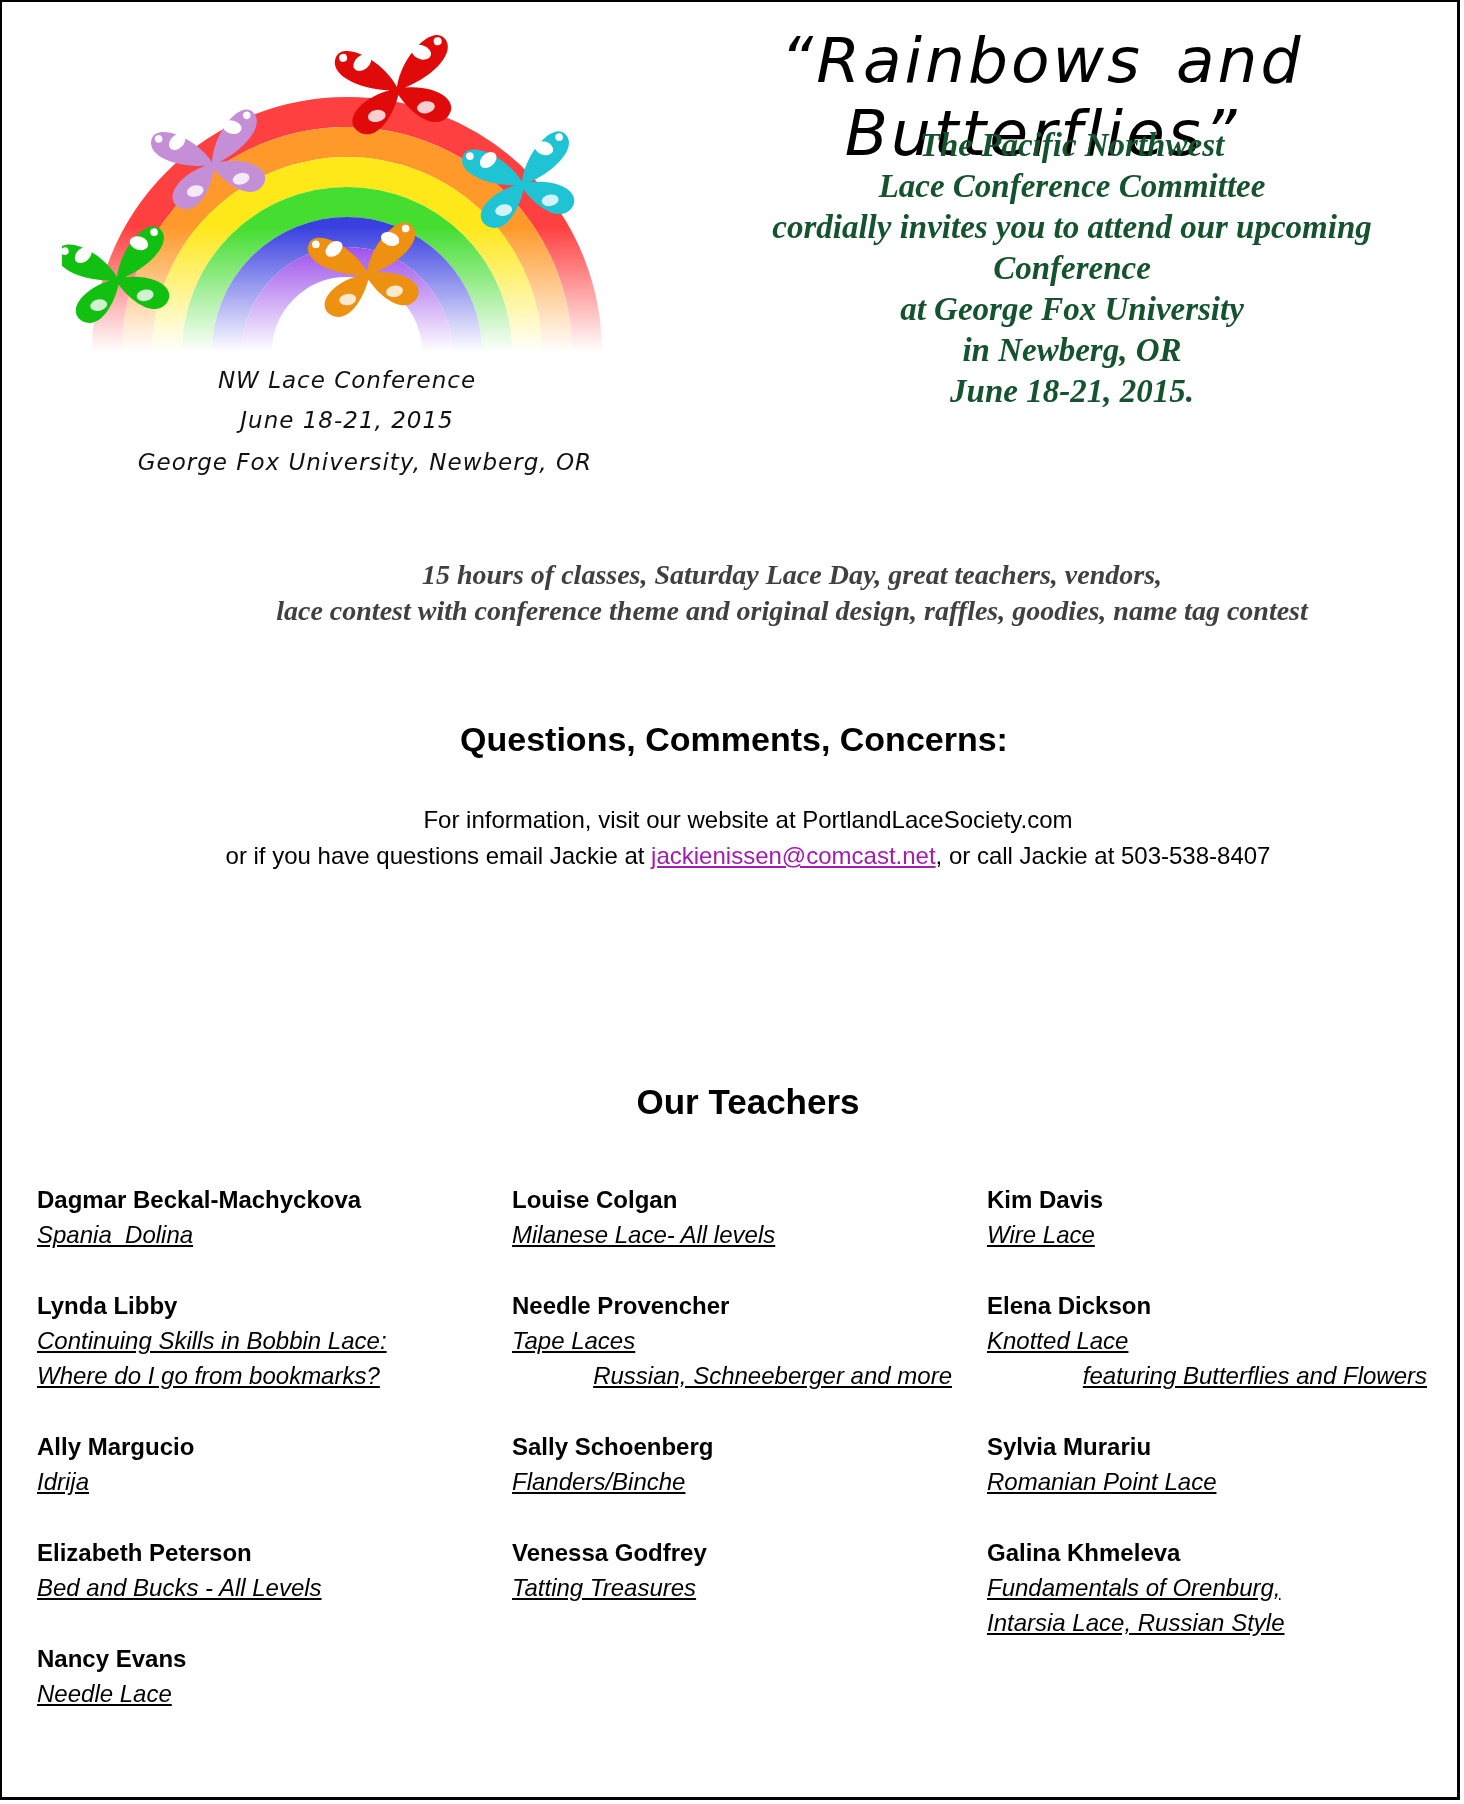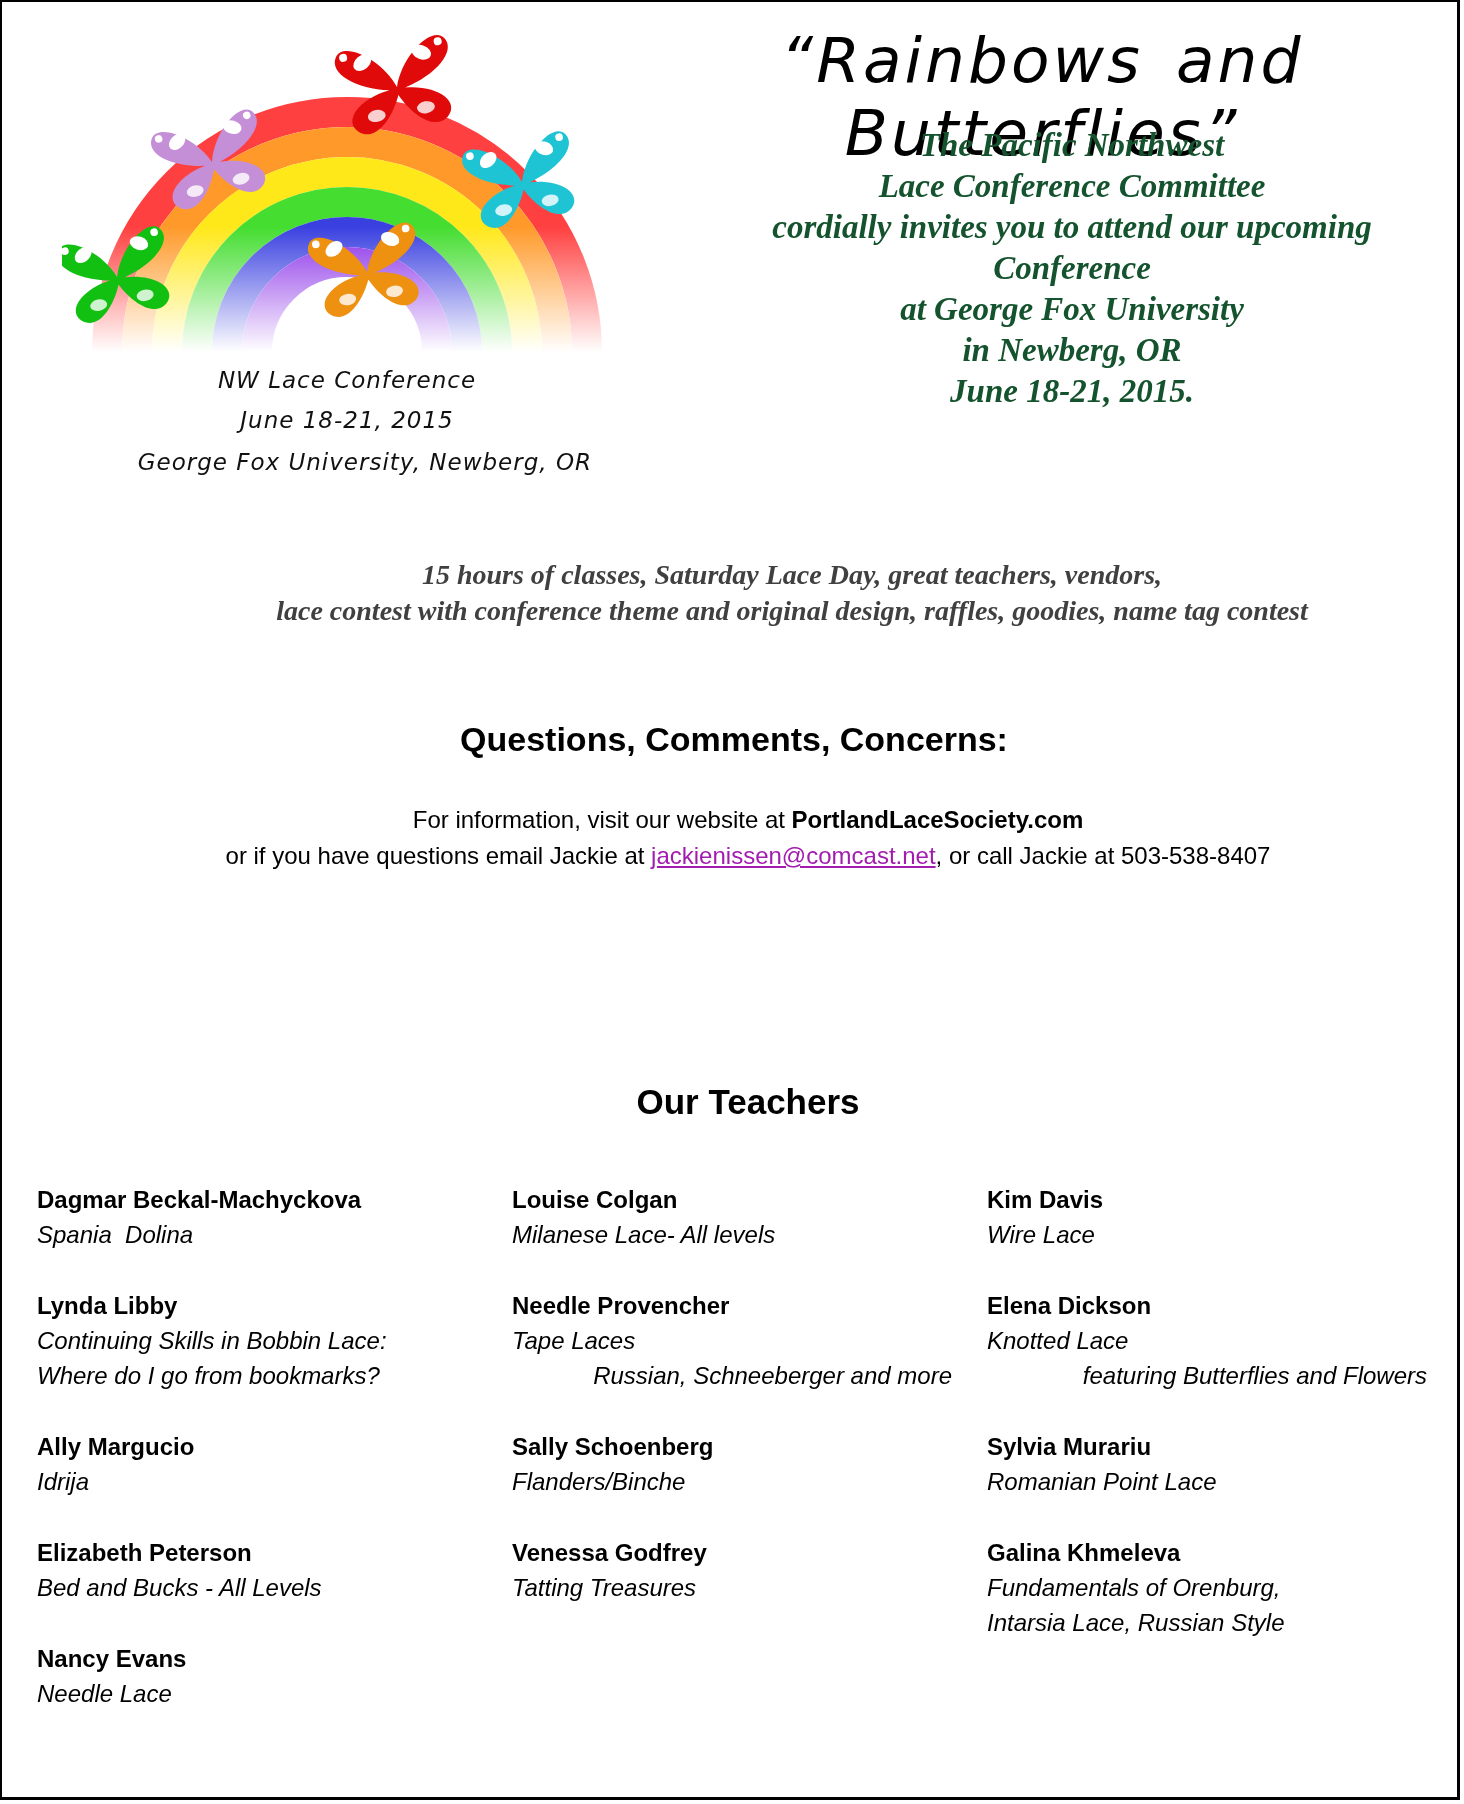--- a/index.html
+++ b/index.html
@@ -39,39 +39,39 @@
   .questions-heading {
     position: absolute; left: 0; top: 718px; width: 1464px; text-align: center;
     font-family: "Liberation Sans", sans-serif; font-weight: bold;
     font-size: 34px; color: #000;
   }
   .contact {
     position: absolute; left: 0; top: 800px; width: 1492px; text-align: center;
     font-family: "Liberation Sans", sans-serif; font-size: 24px; line-height: 36px; color: #000;
   }
   .contact div { white-space: nowrap; }
-  .contact .site { font-weight: bold; text-align: right; }
+  .contact .site { font-weight: normal; text-align: right; }
   .contact a { color: #1a1aee; text-decoration: underline; }
   .teachers-heading {
     position: absolute; left: 0; top: 1080px; width: 1492px; text-align: center;
     font-family: "Liberation Sans", sans-serif; font-weight: bold;
     font-size: 35px; color: #000;
   }
   .col { position: absolute; top: 1180px; width: 440px; }
   .col1 { left: 35px; }
   .col2 { left: 510px; }
   .col3 { left: 985px; }
   .teacher { margin-bottom: 36px; }
   .teacher-name {
     font-family: "Liberation Sans", sans-serif; font-weight: bold;
     font-size: 24px; line-height: 35px; color: #000; white-space: nowrap;
   }
   .teacher-class {
     font-family: "Liberation Sans", sans-serif; font-style: italic;
-    font-size: 24px; line-height: 35px; color: #000; white-space: nowrap;
+    font-size: 24px; line-height: 35px; color: #000; white-space: nowrap; text-decoration: underline;
   }
   .teacher-class.outdent { margin-left: -4px; text-align: right; }
 </style>
 </head>
 <body>
 
 <div class="page">
 
   <svg class="logo" viewBox="0 0 570 330">
     <defs>

